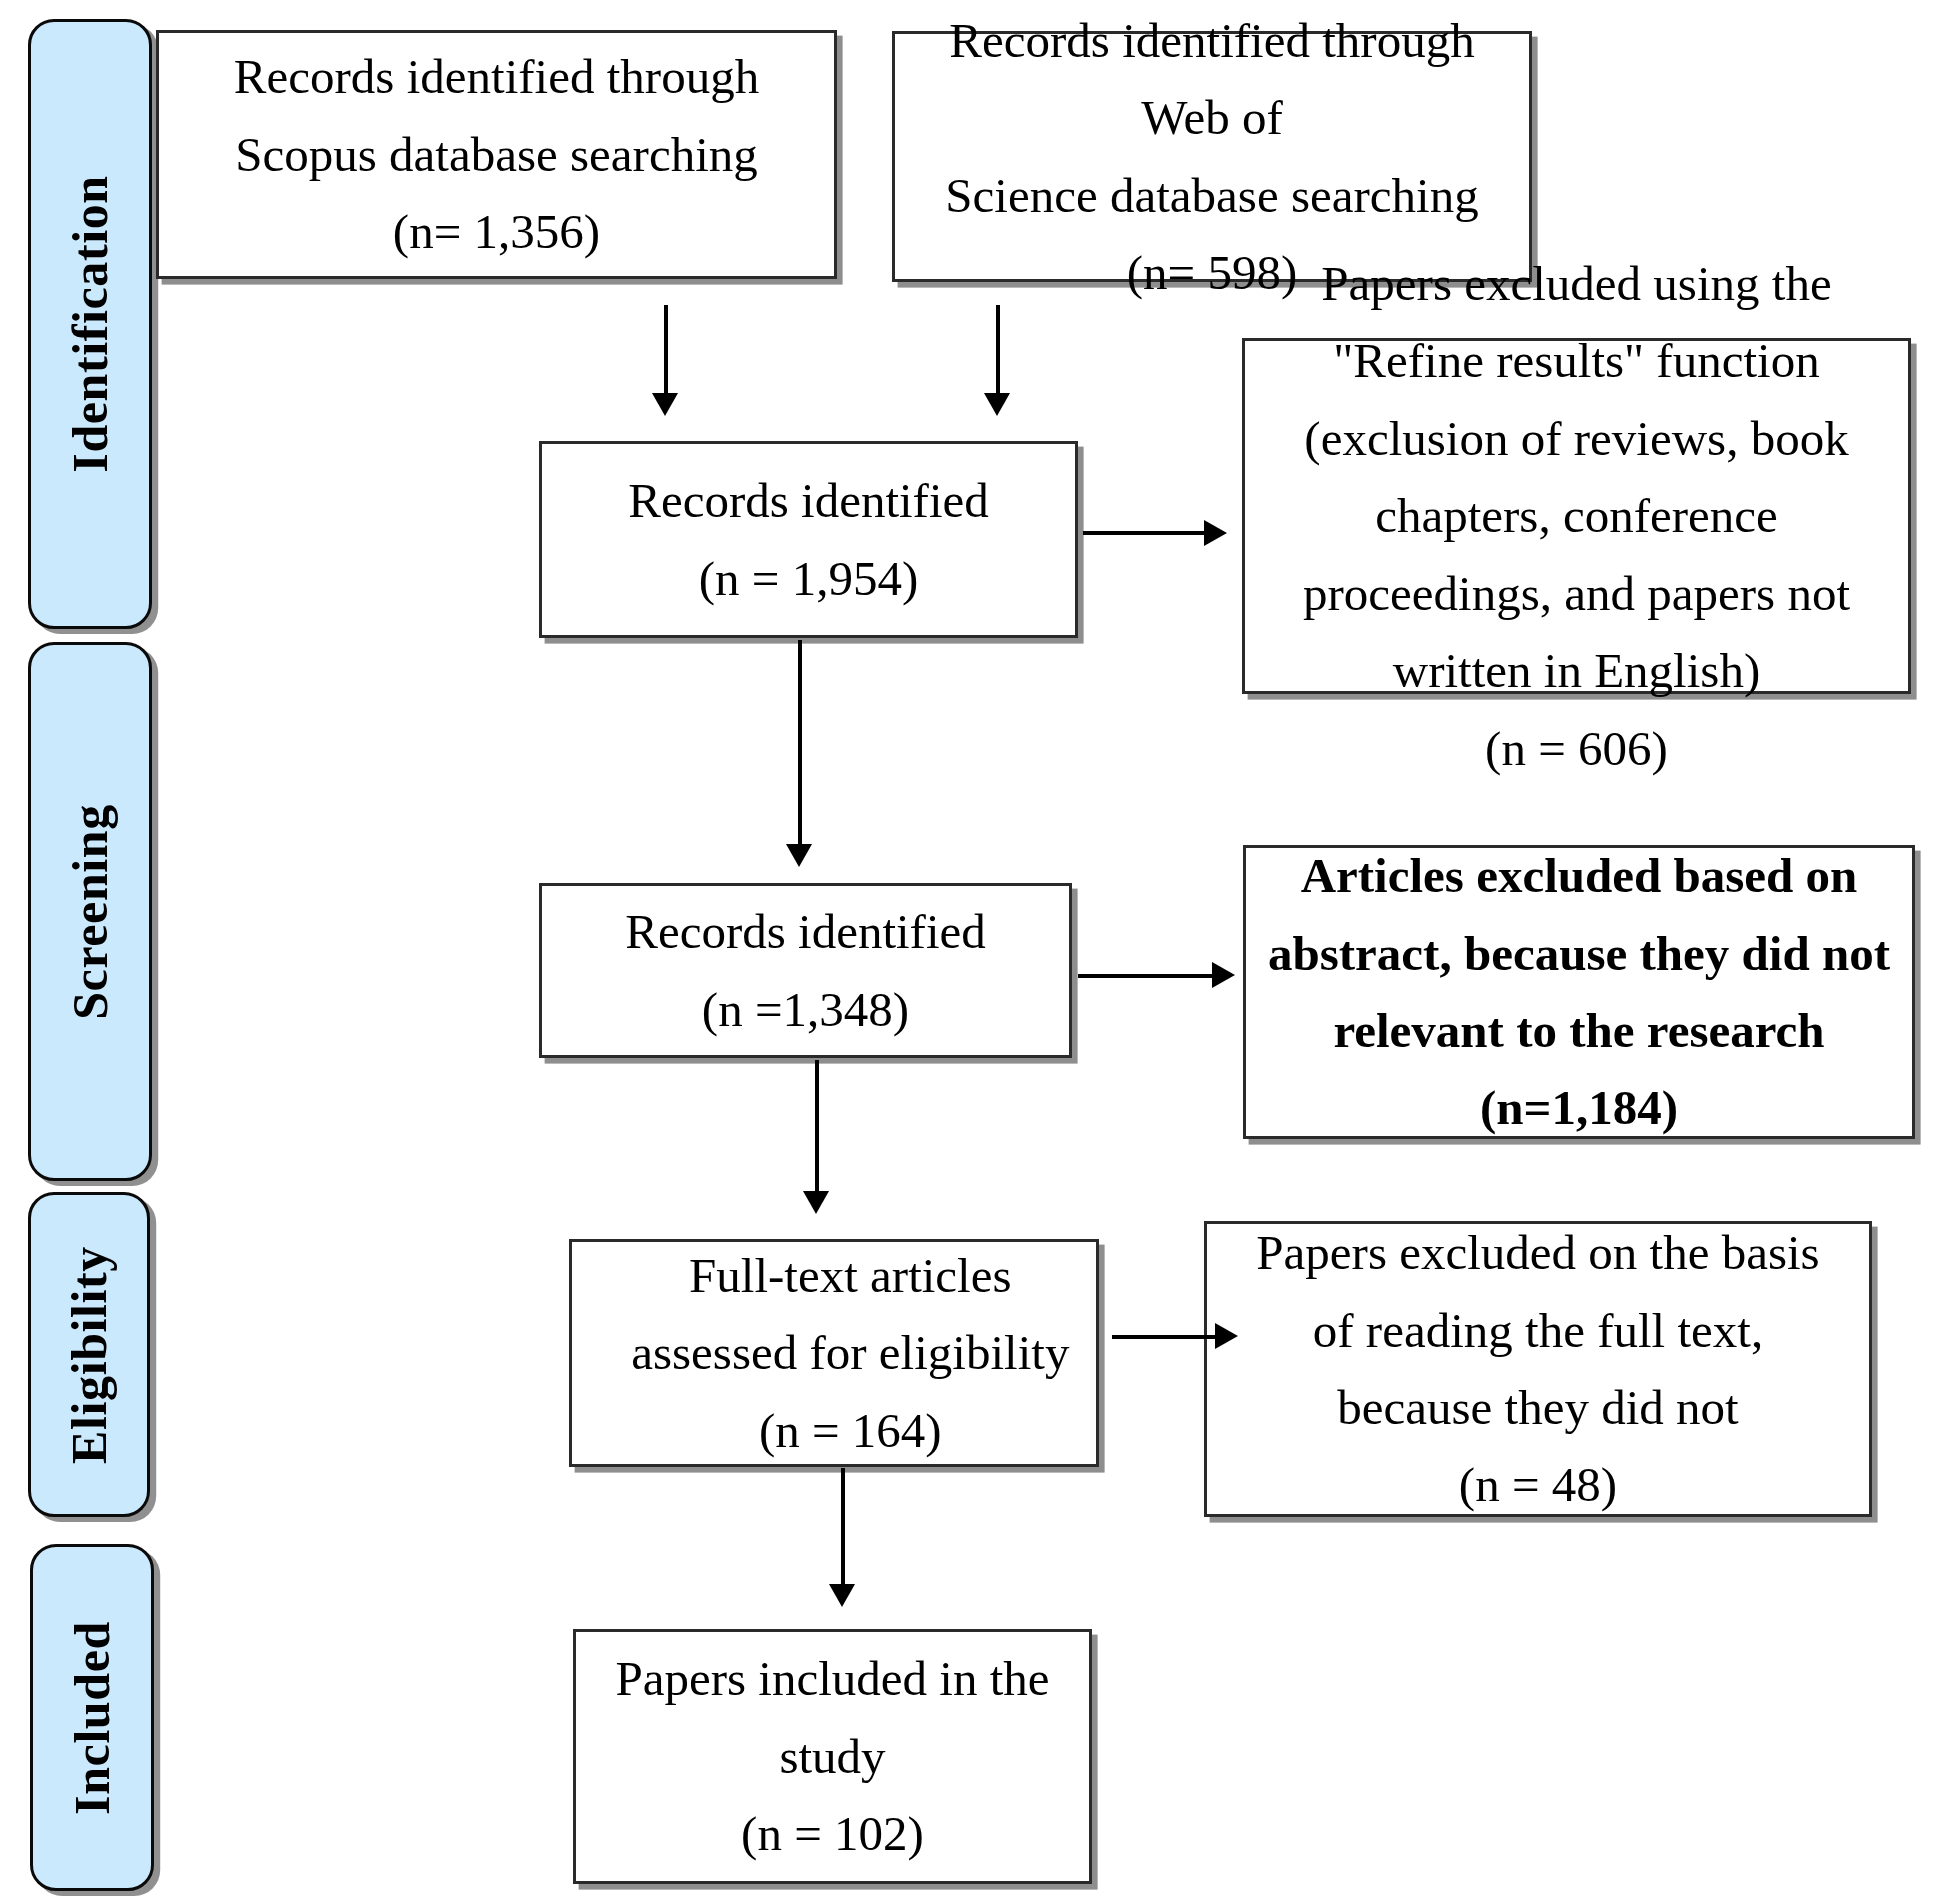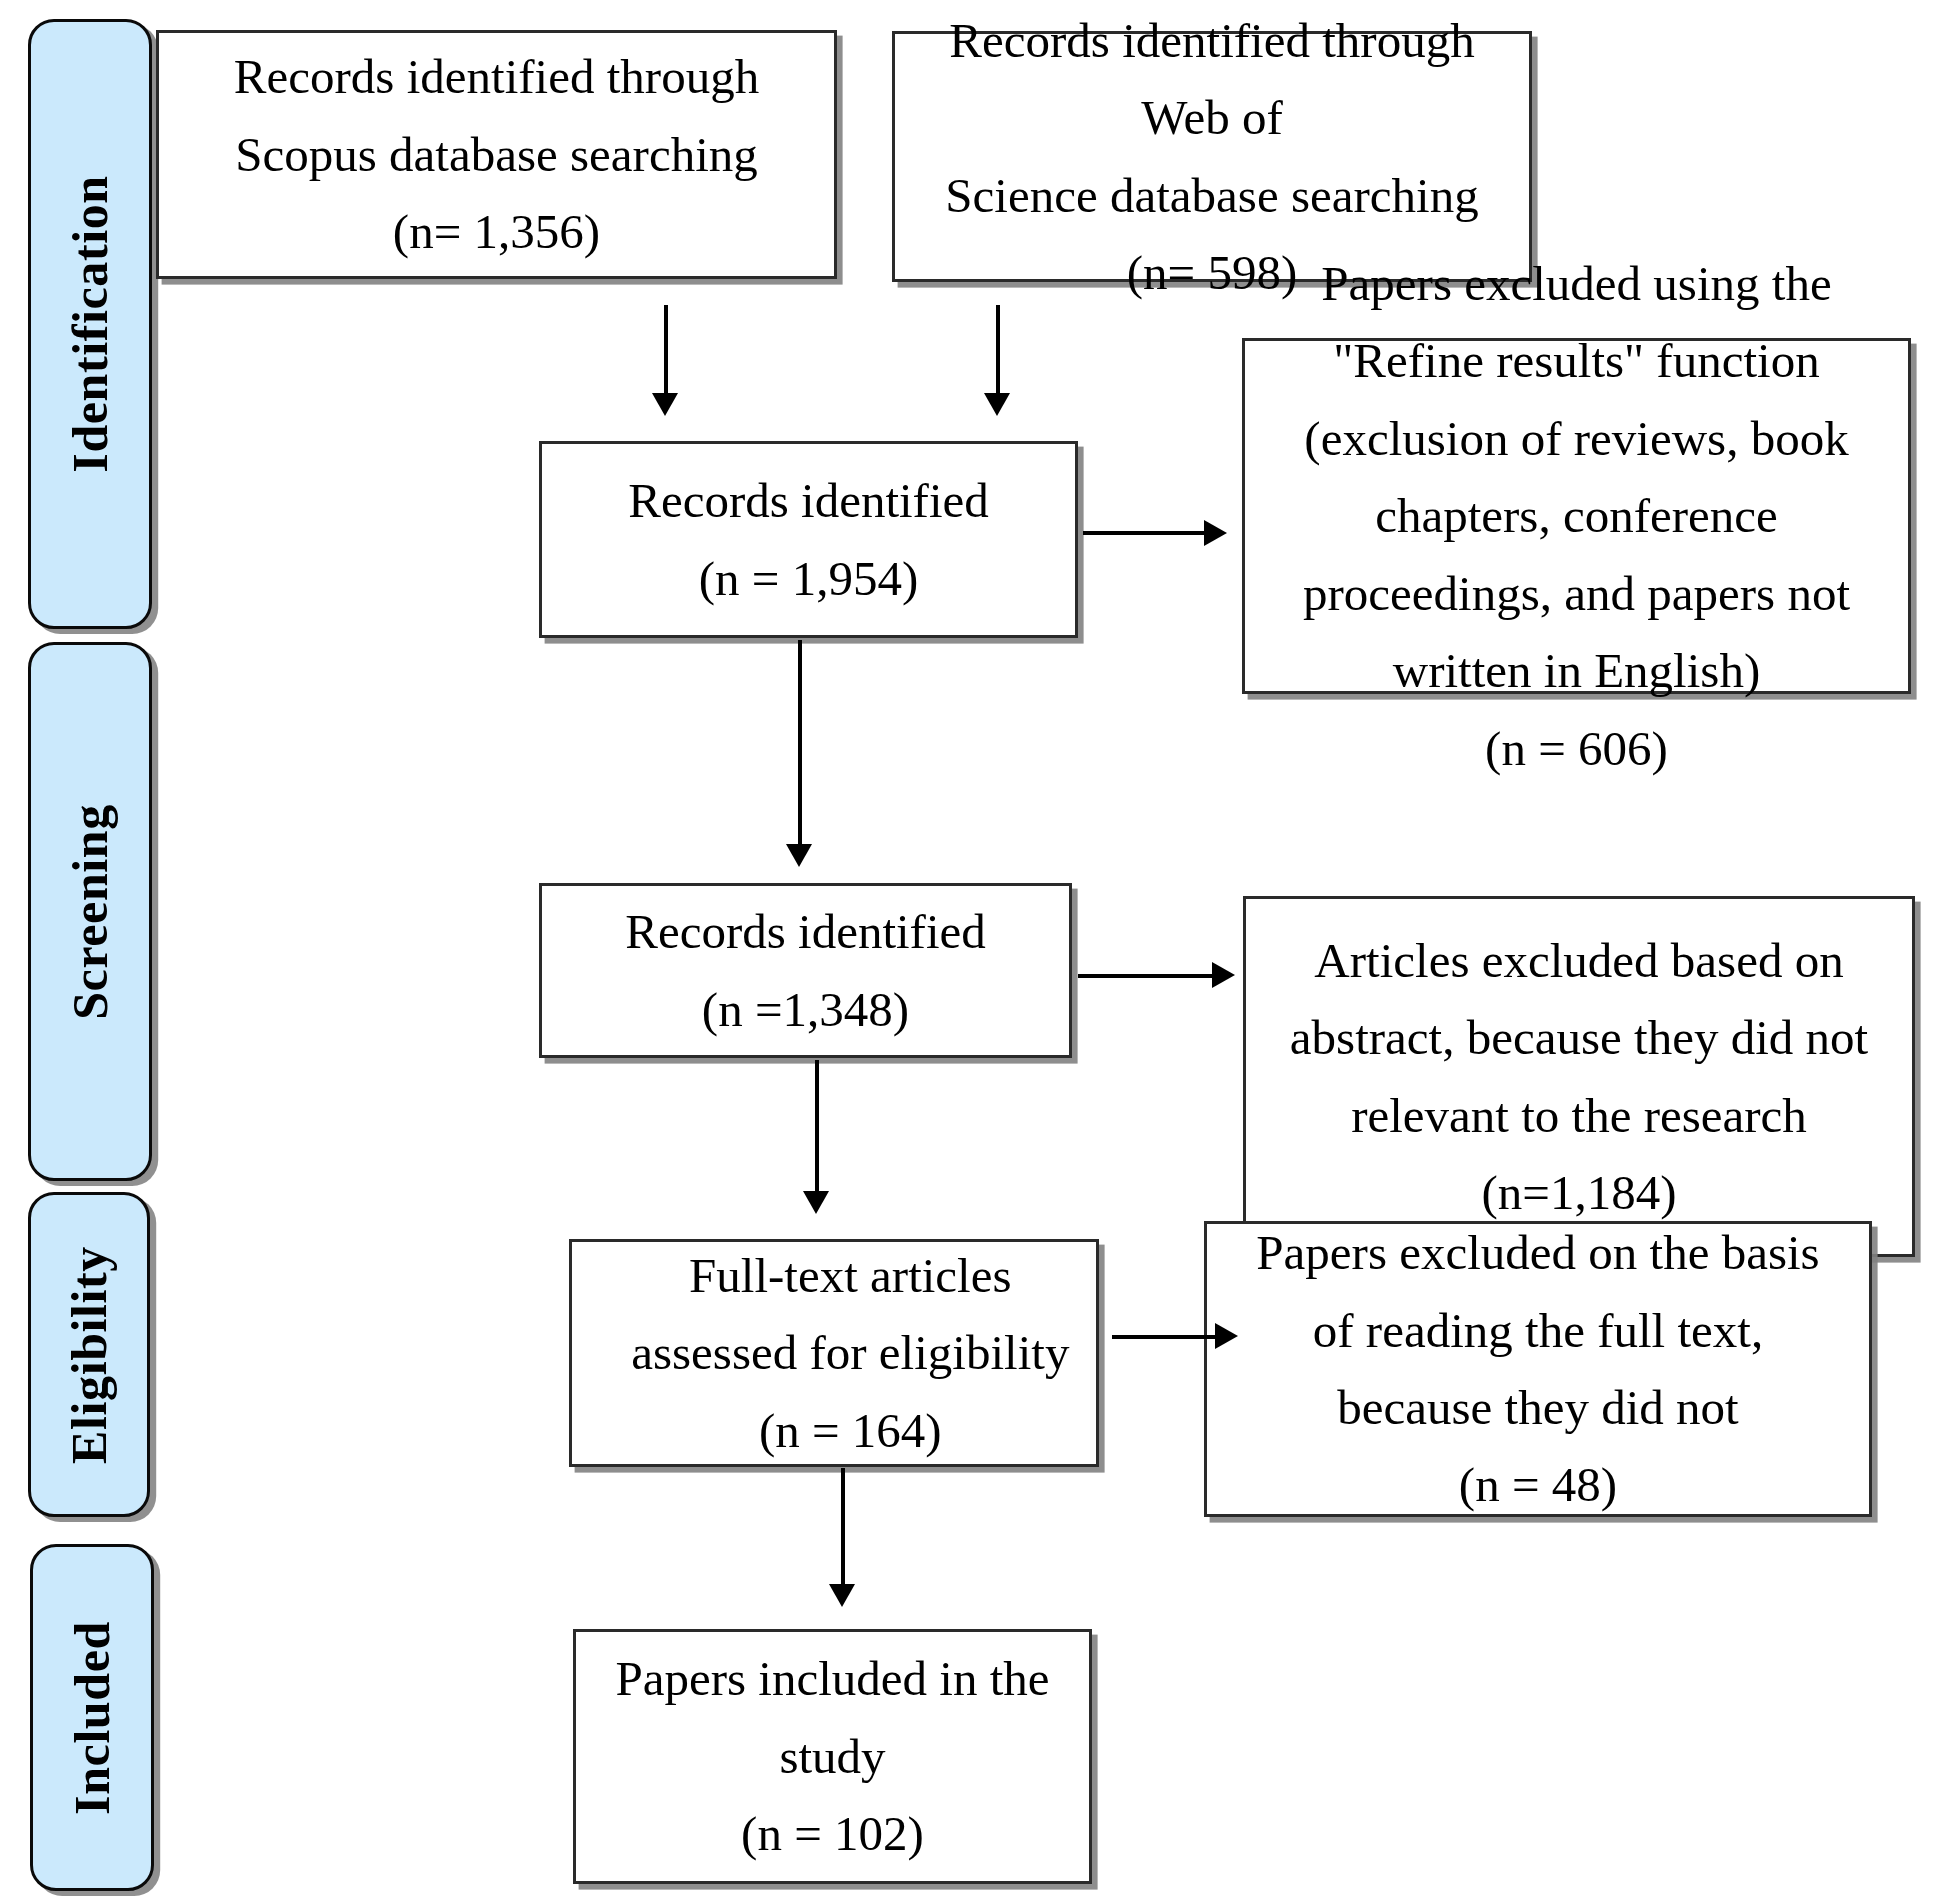--- a/index.html
+++ b/index.html
@@ -99,21 +99,21 @@
 "Refine results" function
 (exclusion of reviews, book
 chapters, conference
 proceedings, and papers not
 written in English)
 (n = 606)</div>
 
   <div class="fbox" style="left:539px; top:883px; width:533px; height:175px;">Records identified
 (n =1,348)</div>
 
-  <div class="fbox" style="left:1243px; top:896px; width:672px; height:361px;">Articles excluded based on
+  <div class="fbox" style="left:1243px; top:845px; width:672px; height:294px;font-weight:bold;">Articles excluded based on
 abstract, because they did not
 relevant to the research
 (n=1,184)</div>
 
   <div class="fbox" style="left:569px; top:1239px; width:530px; height:228px;padding-left:45px;">Full-text articles
 assessed for eligibility
 (n = 164)</div>
 
   <div class="fbox" style="left:1204px; top:1221px; width:668px; height:296px;">Papers excluded on the basis
 of reading the full text,

